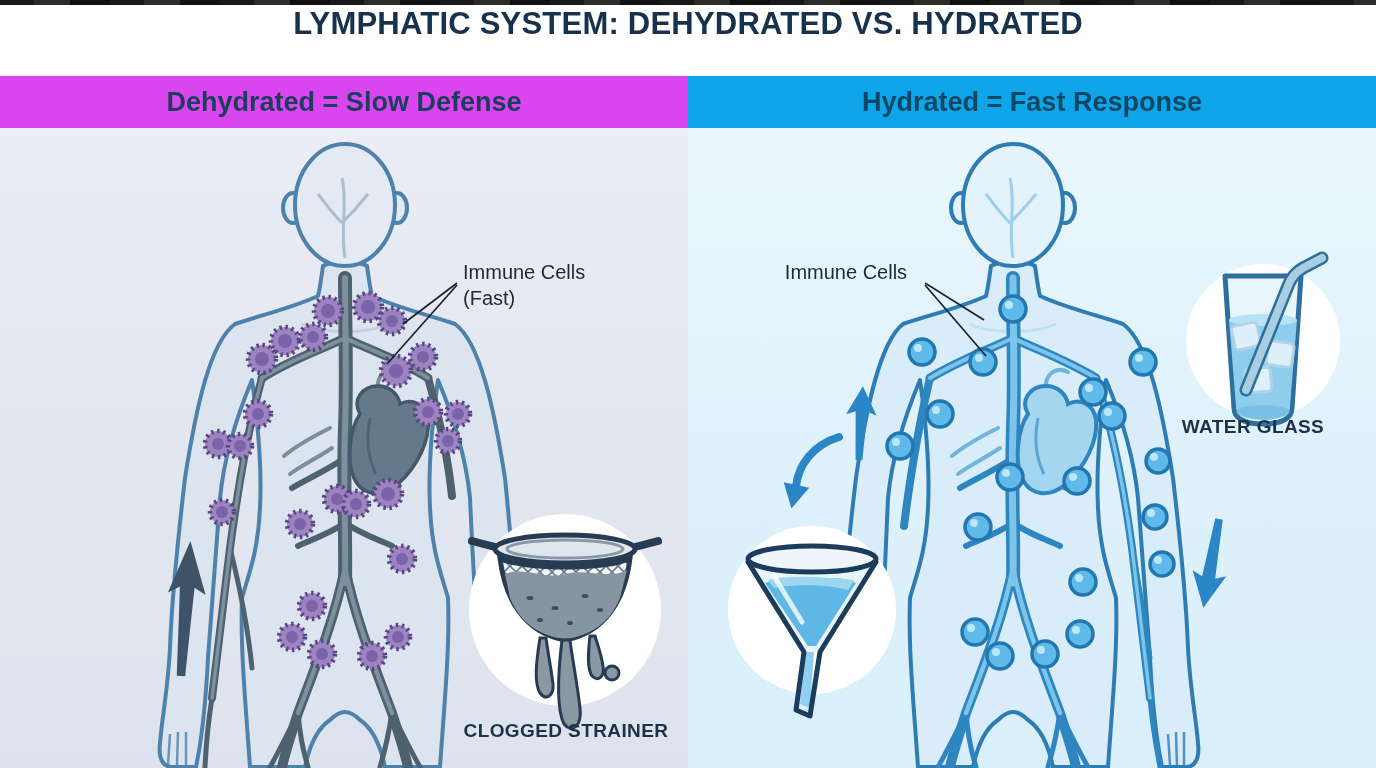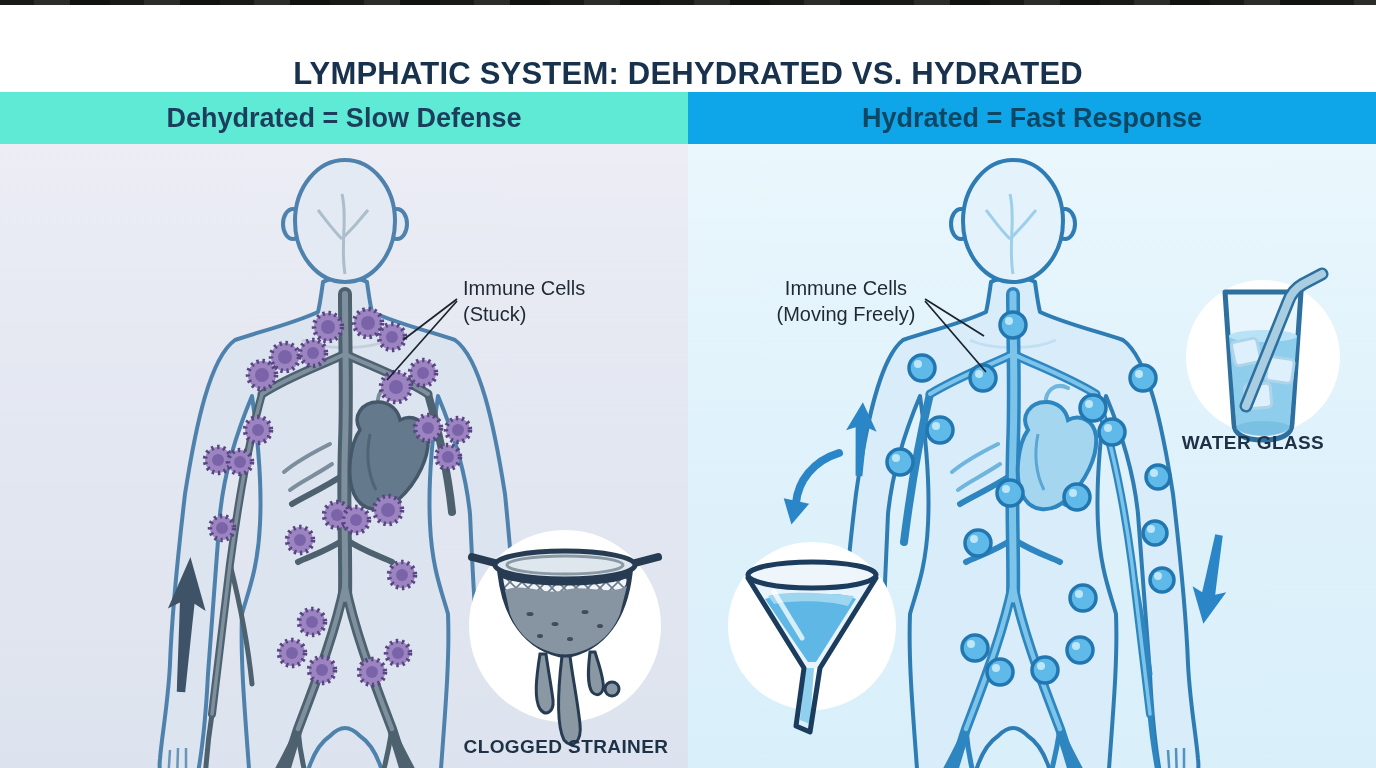--- a/index.html
+++ b/index.html
@@ -1,23 +1,23 @@
 <!DOCTYPE html>
 <html><head>
 <meta charset="utf-8">
 <style>
   html,body{margin:0;padding:0;}
   .poster{position:relative;width:1376px;height:768px;background:#ffffff;
     font-family:"Liberation Sans",sans-serif;overflow:hidden;}
   .top-edge{height:5px;background:repeating-linear-gradient(90deg,#191917 0 34px,#2b2b28 34px 70px,#11110f 70px 110px);}
-  .title-bar{height:71px;display:flex;align-items:flex-end;justify-content:center;background:#ffffff;margin-top:16px;}
+  .title-bar{height:71px;display:flex;align-items:flex-start;justify-content:center;background:#ffffff;}
   .title-bar h1{margin:0;font-size:32px;font-weight:bold;color:#18324e;letter-spacing:.2px;transform:scaleX(.97);}
   .headers{display:flex;height:52px;}
   .header{flex:1;display:flex;align-items:center;justify-content:center;font-size:27px;font-weight:bold;}
-  .header.left{background:#5eead4;color:#1d3d5c;}
+  .header.left{background:#d946ef;color:#1d3d5c;}
   .header.right{background:#0ea5e9;color:#0e4763;}
   .panels{display:flex;height:640px;}
   .panel{position:relative;width:688px;height:640px;overflow:hidden;}
   .panel.left{background:linear-gradient(180deg,#ecedf5 0%,#e3e7f1 45%,#dde3ee 100%);}
   .panel.right{background:linear-gradient(180deg,#eaf7fd 0%,#e0f2fb 45%,#d8effa 100%);}
   svg.scene{position:absolute;left:0;top:0;}
   .immune-label{position:absolute;font-size:20px;color:#1e2934;line-height:1.3;}
   .immune-label.right-side{width:210px;text-align:center;}
   .caption{position:absolute;font-weight:bold;font-size:19px;color:#1d3147;letter-spacing:.4px;text-align:center;}
 </style>
@@ -187,21 +187,21 @@
           <path d="M590,508 C588,525 587,540 592,548 C598,554 605,549 603,538 C601,525 597,515 595,508 Z" fill="#8a98a4" stroke="#273c52" stroke-width="3"></path>
           <circle cx="612" cy="545" r="7" fill="#8a98a4" stroke="#273c52" stroke-width="3"></circle>
           <path d="M495,419 L472,413 M635,419 L658,413" stroke="#273c52" stroke-width="8" stroke-linecap="round"></path>
           <ellipse cx="565" cy="421" rx="70" ry="14" fill="#dfe7ee" stroke="#273c52" stroke-width="5"></ellipse>
           <ellipse cx="565" cy="421" rx="58" ry="9" fill="none" stroke="#8a98a4" stroke-width="3"></ellipse>
         </g>
       </svg>
 
       <div class="immune-label" style="left:463px;top:131px;">
         <div>Immune Cells</div>
-        <div>(Stuck)</div>
+        <div>(Fast)</div>
       </div>
       <div class="caption" style="left:446px;top:592px;width:240px;">CLOGGED STRAINER</div>
     </section>
 
     <section class="panel right">
       <svg class="scene" width="688" height="640" viewBox="0 0 688 640">
 
         <g>
           <path d="M303,138 C301,152 300,160 298,168 C272,180 238,188 215,196 C192,214 178,280 168,350
                    C161,408 156,455 158,500 L194,508 C196,460 198,415 200,370 C204,330 216,290 232,252
@@ -330,18 +330,17 @@
             <rect x="579" y="214" width="26" height="24" rx="4" transform="rotate(8 592 226)"></rect>
             <rect x="557" y="240" width="26" height="24" rx="4" transform="rotate(-5 570 252)"></rect>
           </g>
           <path d="M558,262 L600,158 C603,149 608,144 615,140 L634,130" fill="none" stroke="#2d6f9f" stroke-width="13" stroke-linecap="round" stroke-linejoin="round"></path>
           <path d="M558,262 L600,158 C603,149 608,144 615,140 L634,130" fill="none" stroke="#a9cee2" stroke-width="8" stroke-linecap="round" stroke-linejoin="round"></path>
         </g>
       </svg>
 
       <div class="immune-label right-side" style="left:53px;top:131px;">
         <div>Immune Cells</div>
-        <div>(Moving Freely)</div>
       </div>
       <div class="caption" style="left:455px;top:288px;width:220px;">WATER GLASS</div>
     </section>
   </main>
 </div>
 
 </body></html>

